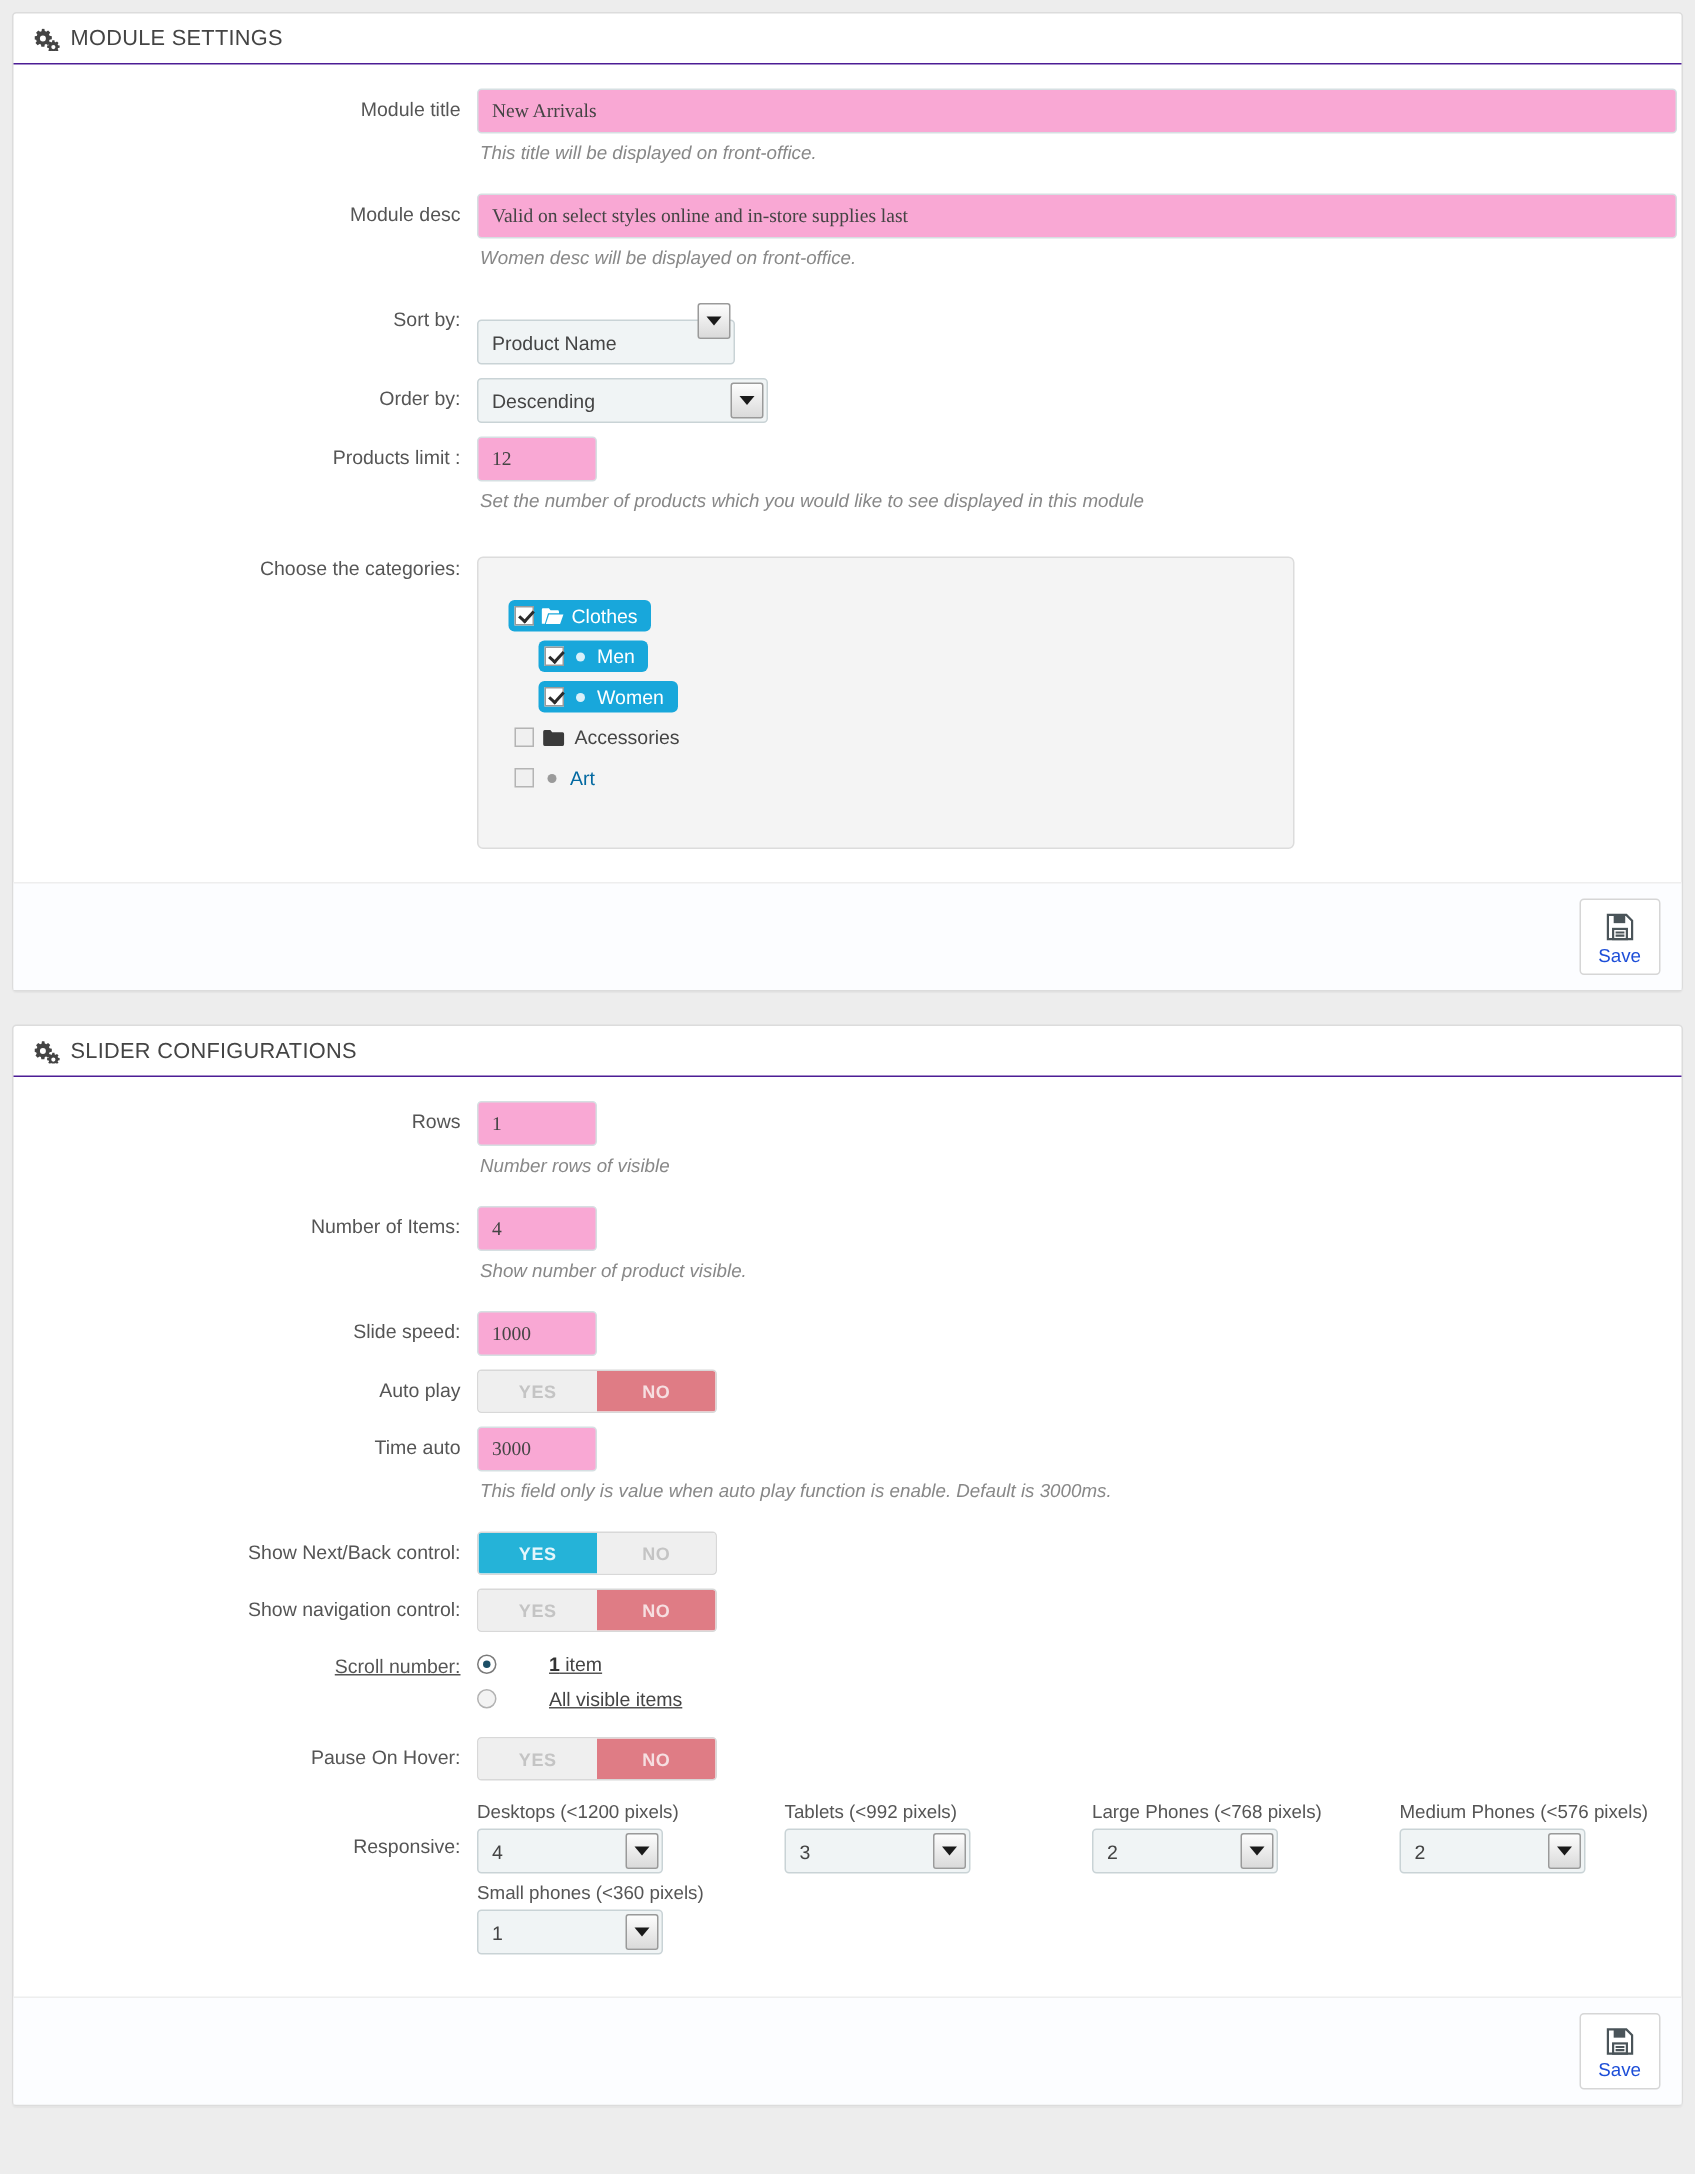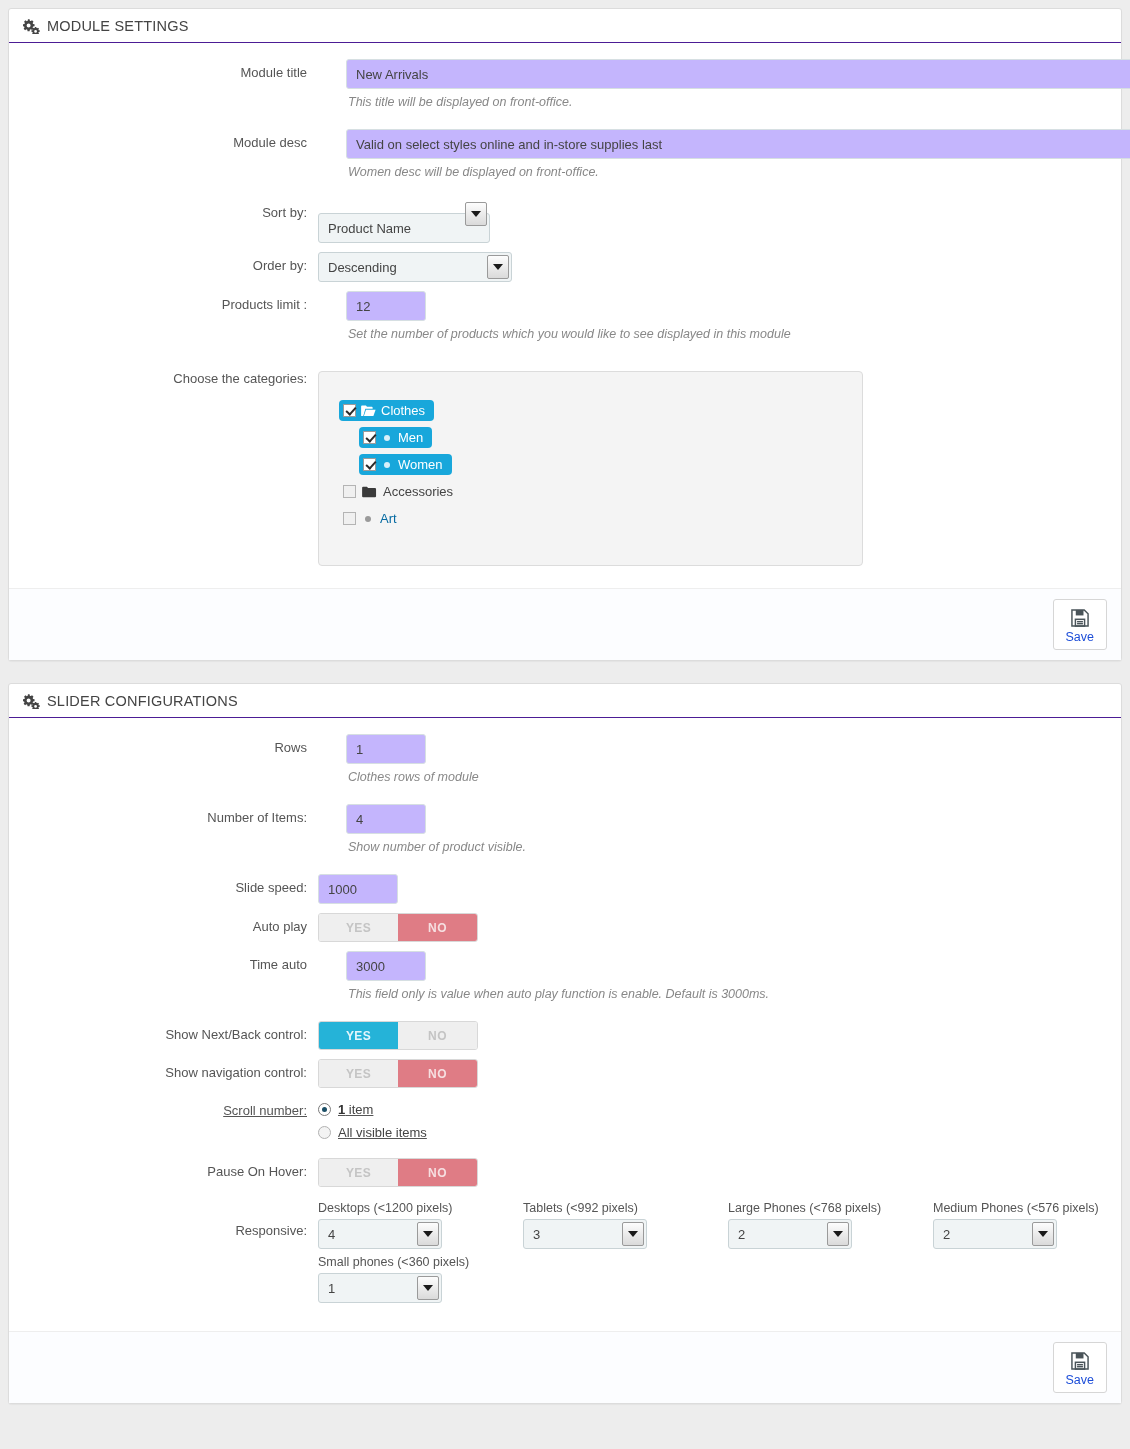--- a/index.html
+++ b/index.html
@@ -67,27 +67,27 @@
   .ctrl-field { flex: 1 1 auto; min-width: 0; }
   .help-block {
     font-style: italic;
     color: #888;
     font-size: 12.5px;
     margin: 6px 0 0 2px;
     display: block;
   }
 
   input.txt {
-    background: #c4b5fd;
+    background: #f9a8d4;
     border: 1px solid #d6dfe2;
     border-radius: 3px;
     padding: 14px 9px;
     font-size: 13px;
     color: #444;
-    font-family: Liberation Sans, sans-serif;
+    font-family: Liberation Serif, serif;
     height: 30px;
     outline: none;
   }
   input.txt.wide { width: 800px; }
   input.txt.small { width: 80px; }
 
   select.sel {
     -webkit-appearance: none;
     appearance: none;
     background: #f0f4f5;
@@ -199,21 +199,21 @@
   .rb {
     width: 13px; height: 13px; border-radius: 50%;
     border: 1px solid #b2b2b2; background: #f3f3f3;
     display: inline-block; position: relative; flex: 0 0 13px;
   }
   .rb.sel-on { background: #fff; border-color: #7a7a7a; }
   .rb.sel-on::after {
     content: ""; position: absolute; left: 3px; top: 3px;
     width: 5px; height: 5px; border-radius: 50%; background: #1c4f66;
   }
-  .radio-label { font-size: 13px; color: #444; }
+  .radio-label { font-size: 13px; color: #444; margin-left: 28px; }
   .radio-label b { font-weight: bold; color: #333; }
 
   
   .resp-grid {
     display: flex;
     flex-wrap: wrap;
     width: 820px;
   }
   .resp-cell { width: 205px; margin-bottom: 6px; }
   .resp-cap { font-size: 12.5px; color: #555; margin-bottom: 4px; }
@@ -229,21 +229,21 @@
     flex-direction: column;
     align-items: center;
     gap: 1px;
     color: #1d4ed8;
     font-size: 12.5px;
     cursor: pointer;
     min-width: 52px;
   }
   .floppy { width: 22px; height: 22px; display:block; }
 
-  .mb-lg { margin-bottom: 20px; gap: 28px; }
+  .mb-lg { margin-bottom: 20px; }
   .mb-sm { margin-bottom: 9px; }
 </style>
 </head>
 <body>
 
 <div class="page">
 
   <div class="panel">
     <div class="panel-heading">
       <span class="cogs-icon">
@@ -381,21 +381,21 @@
       </span>
       <span>SLIDER CONFIGURATIONS</span>
     </div>
 
     <div class="panel-body">
 
       <div class="form-row mb-lg">
         <div class="ctrl-label">Rows</div>
         <div class="ctrl-field">
           <input class="txt small" type="text" value="1" style="">
-          <span class="help-block">Clothes rows of module</span>
+          <span class="help-block">Number rows of visible</span>
         </div>
       </div>
 
       <div class="form-row mb-lg">
         <div class="ctrl-label">Number of Items:</div>
         <div class="ctrl-field">
           <input class="txt small" type="text" value="4" style="">
           <span class="help-block">Show number of product visible.</span>
         </div>
       </div>

